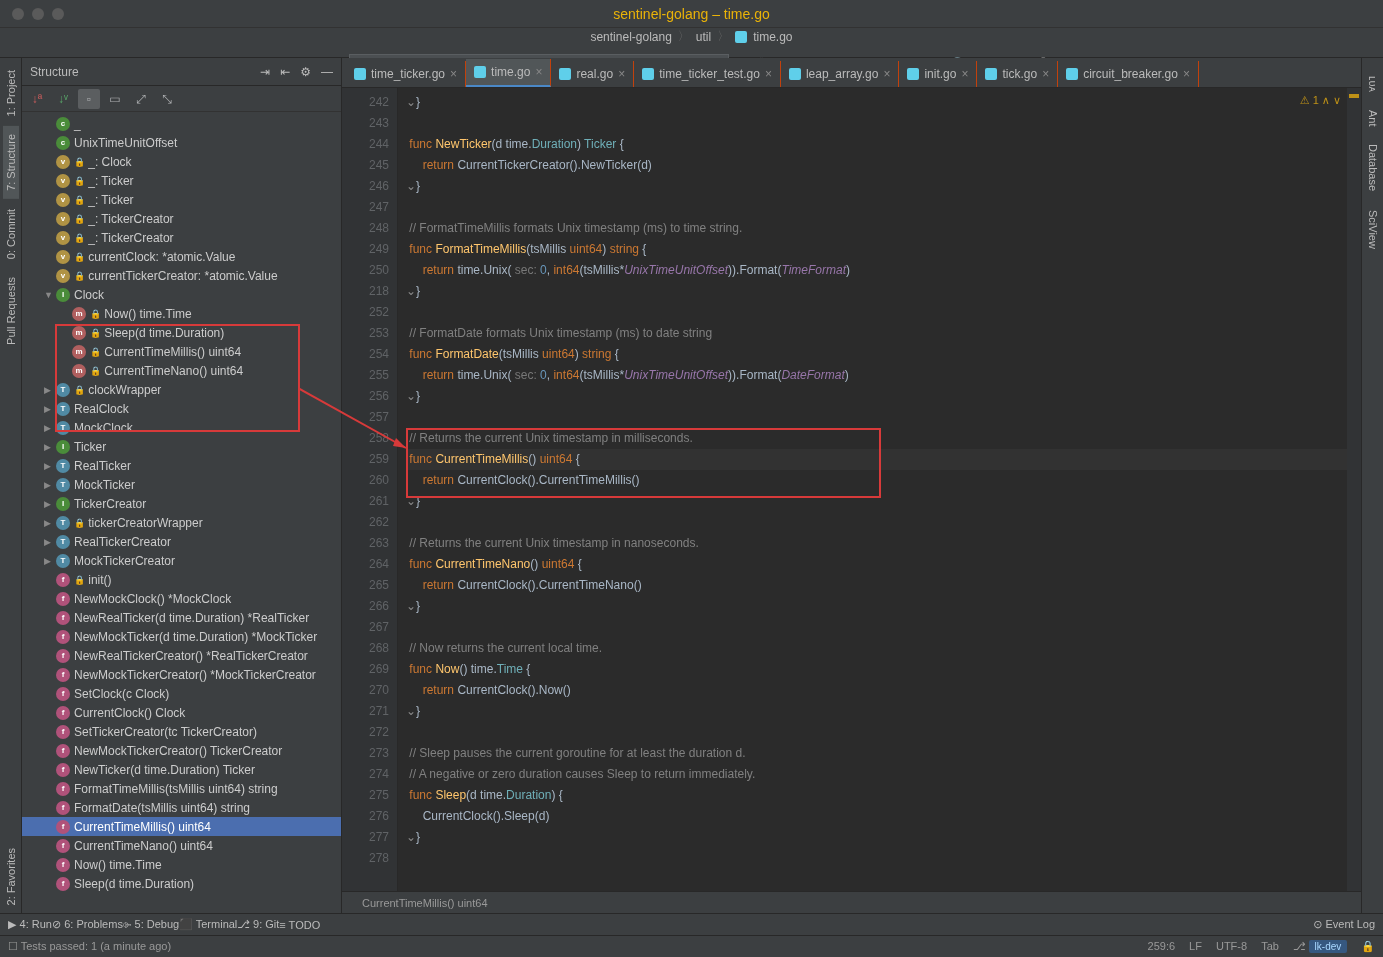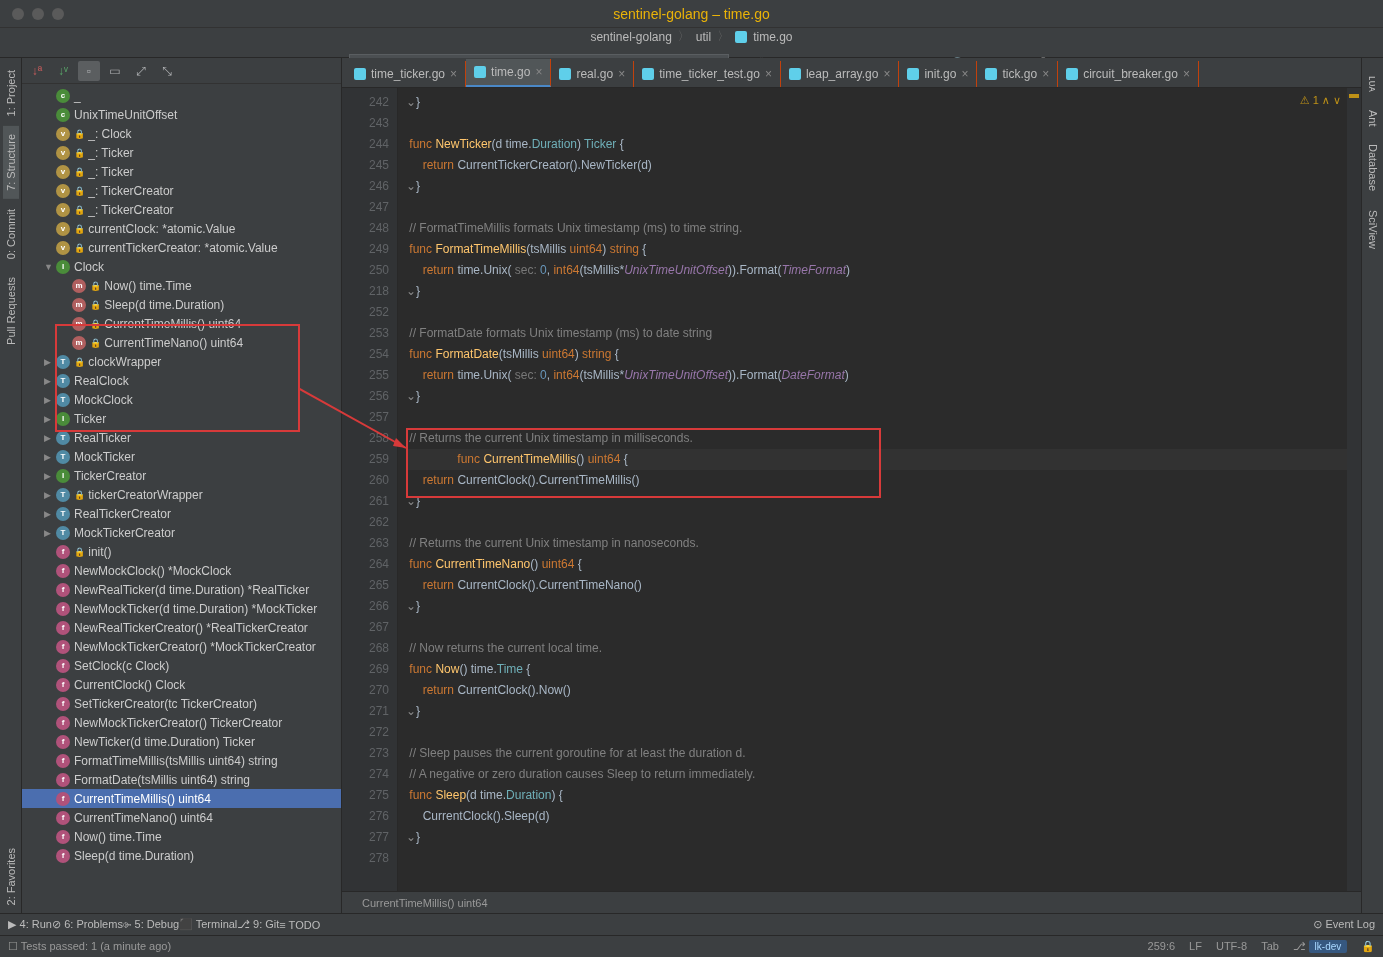--- a/index.html
+++ b/index.html
@@ -45,21 +45,21 @@
 .editor { flex:1; background:#2b2b2b; display:flex; flex-direction:column; }
 .tabs { height:30px; background:#3c3f41; display:flex; align-items:flex-end; padding-left:4px; border-bottom:1px solid #282828; }
 .tab-item { display:flex; align-items:center; gap:5px; padding:6px 8px; background:#3c3f41; font-size:12px; color:#bbb; cursor:pointer; border-right:1px solid #c2410c; }
 .tab-item.active { background:#515658; border-bottom:2px solid #4a88c7; }
 .tab-close { color:#888; cursor:pointer; }
 .go-icon { width:12px; height:12px; background:#5fcfea; border-radius:2px; display:inline-block; }
 .editor-body { flex:1; display:flex; overflow:hidden; position:relative; }
 .gutter { width:56px; background:#313335; text-align:right; padding:4px 8px 0 0; color:#606366; font-family:Menlo,Consolas,monospace; font-size:12px; line-height:21px; border-right:1px solid #282828; }
 .code { flex:1; padding:4px 0 0 8px; font-family:Menlo,Consolas,monospace; font-size:12px; line-height:21px; white-space:pre; overflow:auto; }
 .code-line { height:21px; }
-.code-line.current { background:#323232;padding-left:48px; }
+.code-line.current { background:#323232; }
 .kw { color:#cc7832; }
 .fn { color:#ffc66d; }
 .typ { color:#6fafb8; }
 .num { color:#6897bb; }
 .com { color:#808080; }
 .par { color:#a9b7c6; }
 .ident { color:#9876aa; font-style:italic; }
 .hint { color:#787878; }
 .fold { color:#888; }
 .err-stripe { width:14px; background:#313335; padding-top:4px; }
@@ -121,20 +121,29 @@
   <div class="leftbar">
     <div class="tab">1: Project</div>
     <div class="tab" style="background:#515658">7: Structure</div>
     <div class="tab">0: Commit</div>
     <div class="tab">Pull Requests</div>
     <div style="flex:1"></div>
     <div class="tab">2: Favorites</div>
   </div>
 
   <div class="structure">
+    <div class="struct-header">
+      <span>Structure</span>
+      <div class="actions">
+        <span>⇥</span>
+        <span>⇤</span>
+        <span>⚙</span>
+        <span>—</span>
+      </div>
+    </div>
     <div class="struct-toolbar">
       <div class="stb-btn" style="color:#cc5d5d">↓ª</div>
       <div class="stb-btn" style="color:#59a869">↓ᵛ</div>
       <div class="stb-btn active">▫</div>
       <div class="stb-btn">▭</div>
       <div class="stb-btn">⤢</div>
       <div class="stb-btn">⤡</div>
     </div>
     <div class="struct-tree" id="struct-tree">
         <div class="tree-row" style="padding-left: 22px;">

